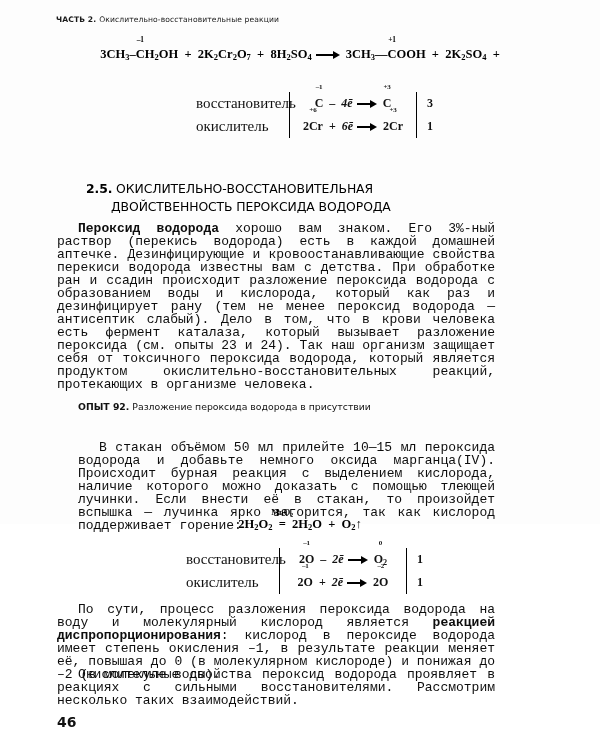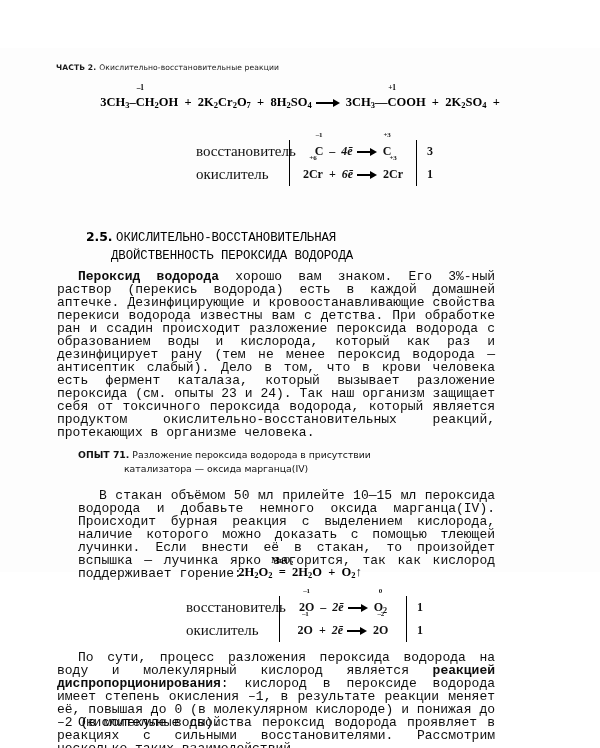--- a/index.html
+++ b/index.html
@@ -14,21 +14,20 @@
     font-family: "Liberation Serif", "DejaVu Serif", serif;
     color: #111111;
     overflow: hidden;
   }
   .page {
     position: absolute;
     left: 0; top: 0;
     width: 600px;
     height: 524px;
     background: #fdfdfd;
-    margin-top: 48px;
   }
 
   
   .running-head {
     position: absolute;
     left: 56px;
     top: 15px;
     font-family: "DejaVu Sans", "Liberation Sans", sans-serif;
     font-size: 7.6px;
     letter-spacing: 0.1px;
@@ -166,21 +165,20 @@
     font-size: 12.4px;
     line-height: 17.5px;
     color: #000;
     letter-spacing: -0.1px;
   }
   .section-head .sec-num {
     font-weight: bold;
   }
   .section-head .sec-title {
     font-weight: normal;
-    font-family: Liberation Mono, monospace;
   }
   .sec-line2 {
     display: block;
     padding-left: 25px;
   }
 
   
   .body-par {
     position: absolute;
     left: 57px;
@@ -284,23 +282,22 @@
   <div class="section-head">
     <span class="sec-num">2.5.</span>
     <span class="sec-title">ОКИСЛИТЕЛЬНО-ВОССТАНОВИТЕЛЬНАЯ</span>
     <span class="sec-line2 sec-title">ДВОЙСТВЕННОСТЬ ПЕРОКСИДА ВОДОРОДА</span>
   </div>
 
   <div class="body-par indent" id="par-1"><b>Пероксид водорода</b><span> хорошо вам знаком. Его 3%-ный раствор (перекись водорода) есть в каждой домашней аптечке. Дезинфицирующие и кровоостанавливающие свойства перекиси водорода известны вам с детства. При обработке ран и ссадин происходит разложение пероксида водорода с образованием воды и кислорода, который как раз и дезинфицирует рану (тем не менее пероксид водорода — антисептик слабый). Дело в том, что в крови человека есть фермент каталаза, который вызывает разложение пероксида (см. опыты 23 и 24). Так наш организм защищает себя от токсичного пероксида водорода, который является продуктом окислительно-восстановительных реакций, протекающих в организме человека.</span></div>
 
 
   <div class="exp-head">
-    <span class="exp-num">ОПЫТ 71.</span>
+    <span class="exp-num">ОПЫТ 92.</span>
     <span>Разложение пероксида водорода в присутствии</span>
-    <span class="exp-line2">катализатора — оксида марганца(IV)</span>
   </div>
 
   <div class="body-par indent" id="par-3">В стакан объёмом 50 мл прилейте 10—15 мл пероксида водорода и добавьте немного оксида марганца(IV). Происходит бурная реакция с выделением кислорода, наличие которого можно доказать с помощью тлеющей лучинки. Если внести её в стакан, то произойдет вспышка — лучинка ярко загорится, так как кислород поддерживает горение:</div>
 
   <div class="eq-block" id="catalyst-equation">
     <div class="eq-line">
       2H<sub>2</sub>O<sub>2</sub><span class="cat-wrap"><span class="cat-label">MnO<sub>2</sub></span>&nbsp;&nbsp;=&nbsp;&nbsp;</span>2H<sub>2</sub>O&nbsp; + &nbsp;O<sub>2</sub>↑
     </div>
   </div>
 

